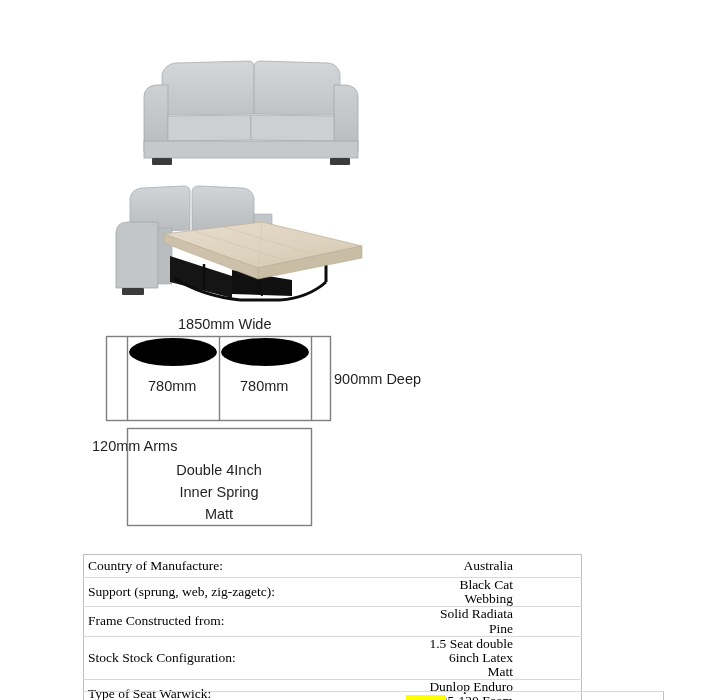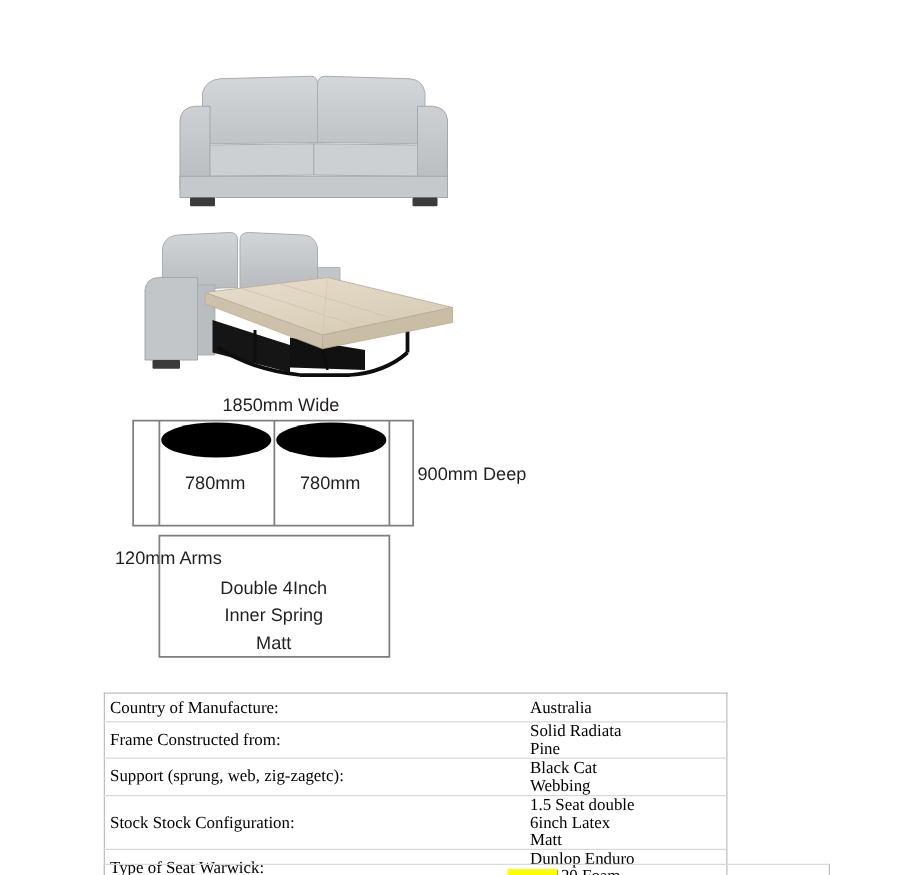--- a/index.html
+++ b/index.html
@@ -79,21 +79,21 @@
     padding: 0 2px 0 4px;
     vertical-align: middle;
     line-height: 1.05;
   }
   #spec-table td.label-cell {
     text-align: left;
     width: 330px;
     border-right: none;
   }
   #spec-table td.value-cell {
-    text-align: left;
+    text-align: right;
     border-left: none;
     padding-right: 68px;
     margin-top: 10px;
   }
   #spec-table tr:first-child td { border-top: 1px solid #bfbfbf; }
   #spec-table td:first-child { border-left: 1px solid #bfbfbf; }
   #spec-table td:last-child { border-right: 1px solid #bfbfbf; }
 
   
   #cut-off-row {
@@ -221,28 +221,28 @@
   </svg>
 </div>
 
 <table id="spec-table">
   <tbody>
     <tr>
       <td class="label-cell">Country of Manufacture:</td>
       <td class="value-cell">Australia</td>
     </tr>
     <tr>
+      <td class="label-cell">Support (sprung, web, zig-zagetc):</td>
+      <td class="value-cell">Black Cat Webbing</td>
+    </tr>
+    <tr>
       <td class="label-cell">Frame Constructed from:</td>
       <td class="value-cell">Solid Radiata Pine</td>
     </tr>
     <tr>
-      <td class="label-cell">Support (sprung, web, zig-zagetc):</td>
-      <td class="value-cell">Black Cat Webbing</td>
-    </tr>
-    <tr>
       <td class="label-cell">Stock Stock Configuration:</td>
       <td class="value-cell">1.5 Seat double 6inch Latex Matt</td>
     </tr>
     <tr>
       <td class="label-cell">Type of Seat Warwick:</td>
       <td class="value-cell">Dunlop Enduro 35-120 Foam</td>
     </tr>
   </tbody>
 </table>
 

